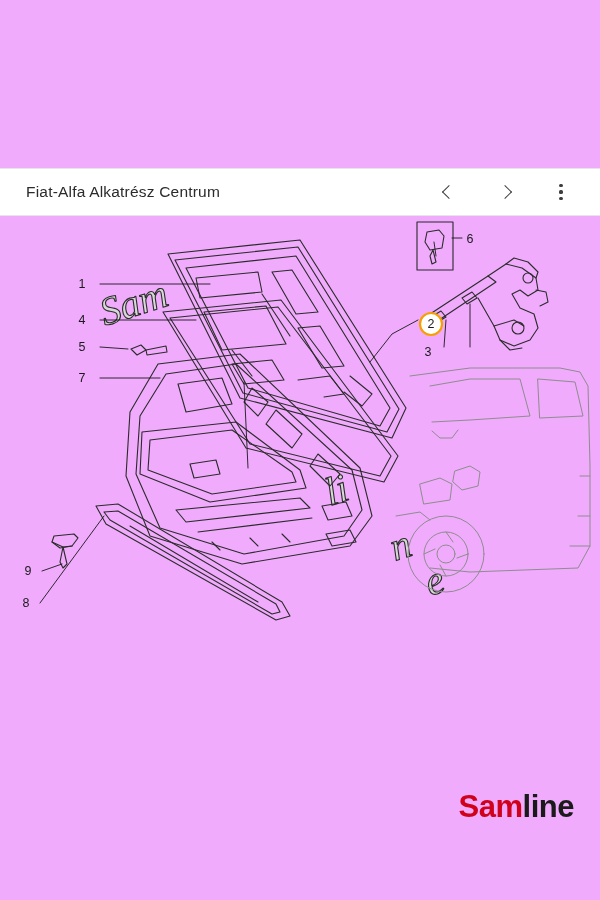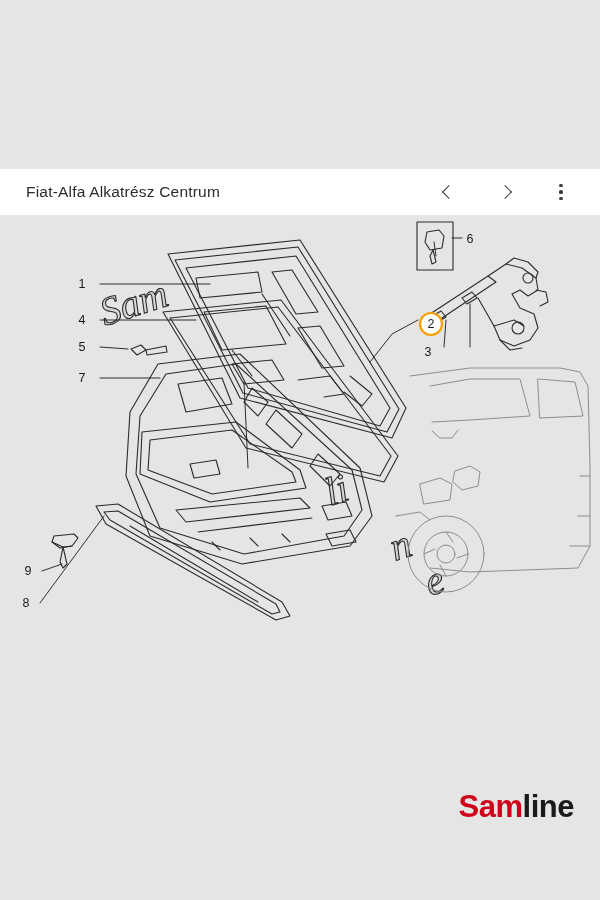--- a/index.html
+++ b/index.html
@@ -11,21 +11,21 @@
     width: 600px;
     height: 900px;
     font-family: "Liberation Sans", sans-serif;
     overflow: hidden;
     position: relative;
   }
   .page {
     position: relative;
     width: 600px;
     height: 900px;
-    background: #e5e5e5;
+    background: #f0abfc;
   }
   
   .header {
     position: absolute;
     left: 0;
     top: 168px;
     width: 600px;
     height: 48px;
     display: flex;
     align-items: center;

